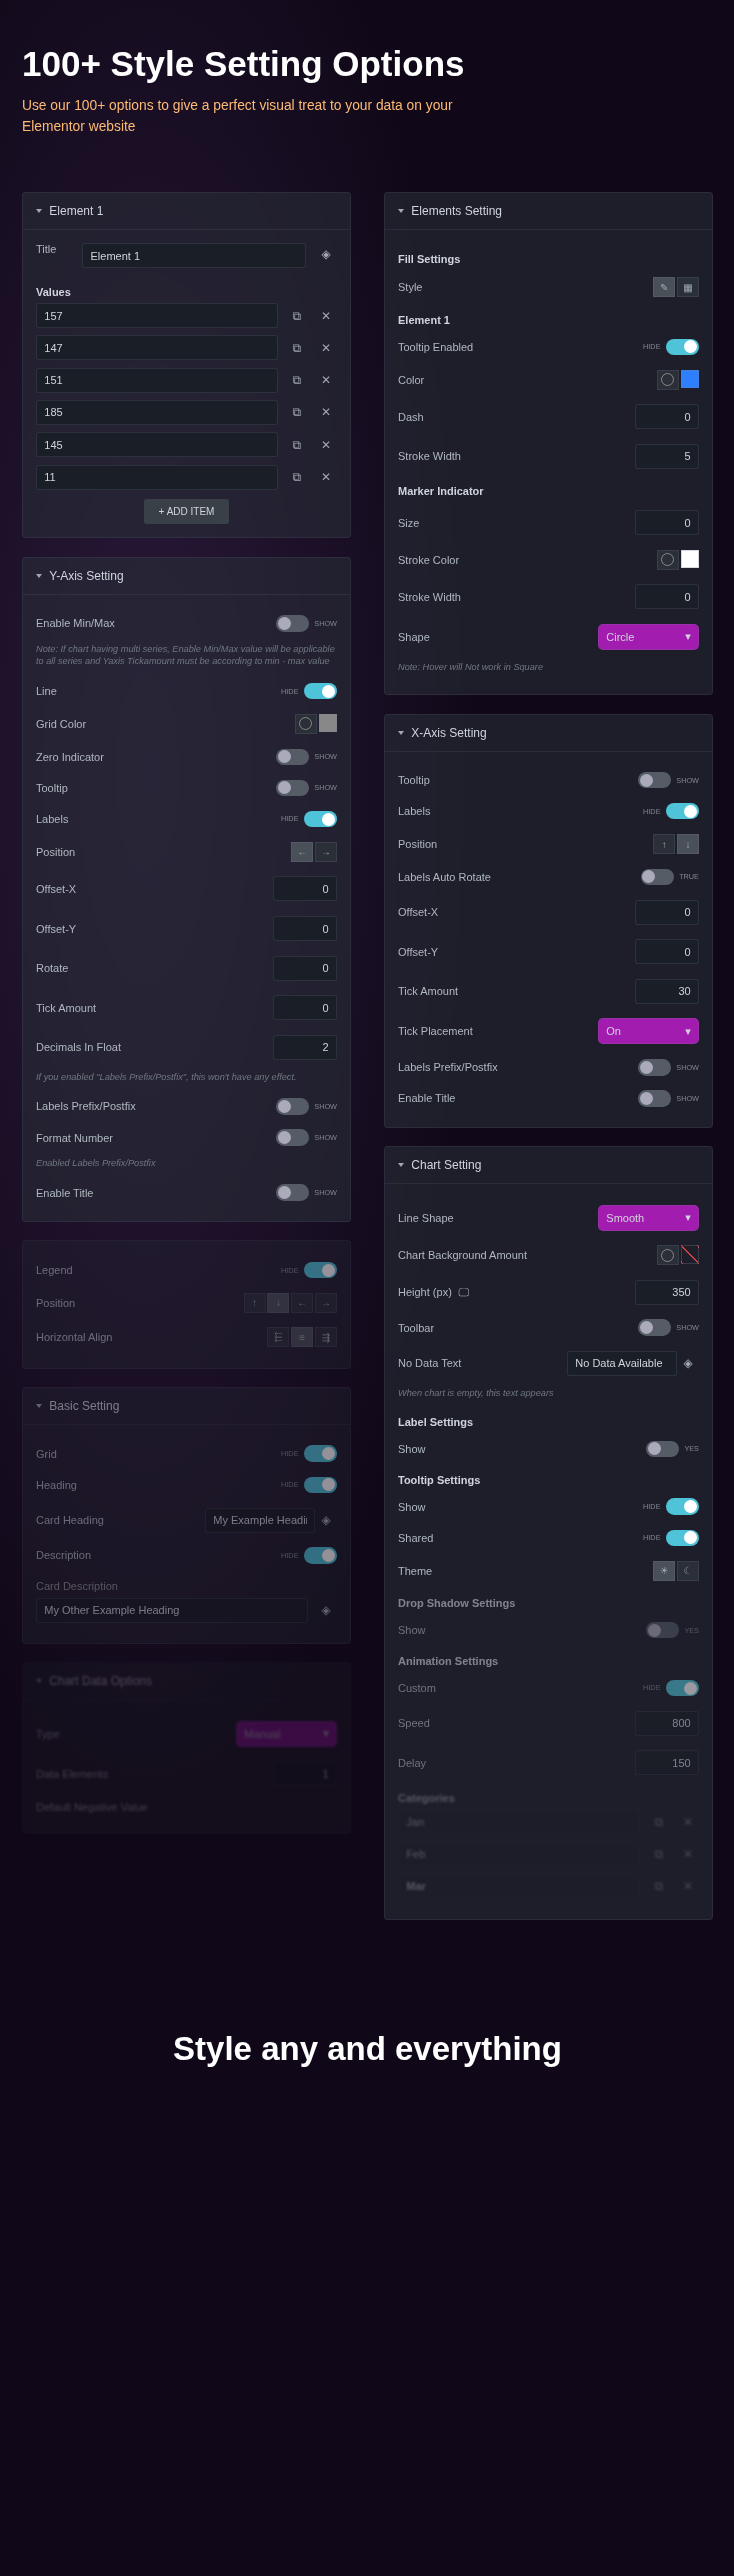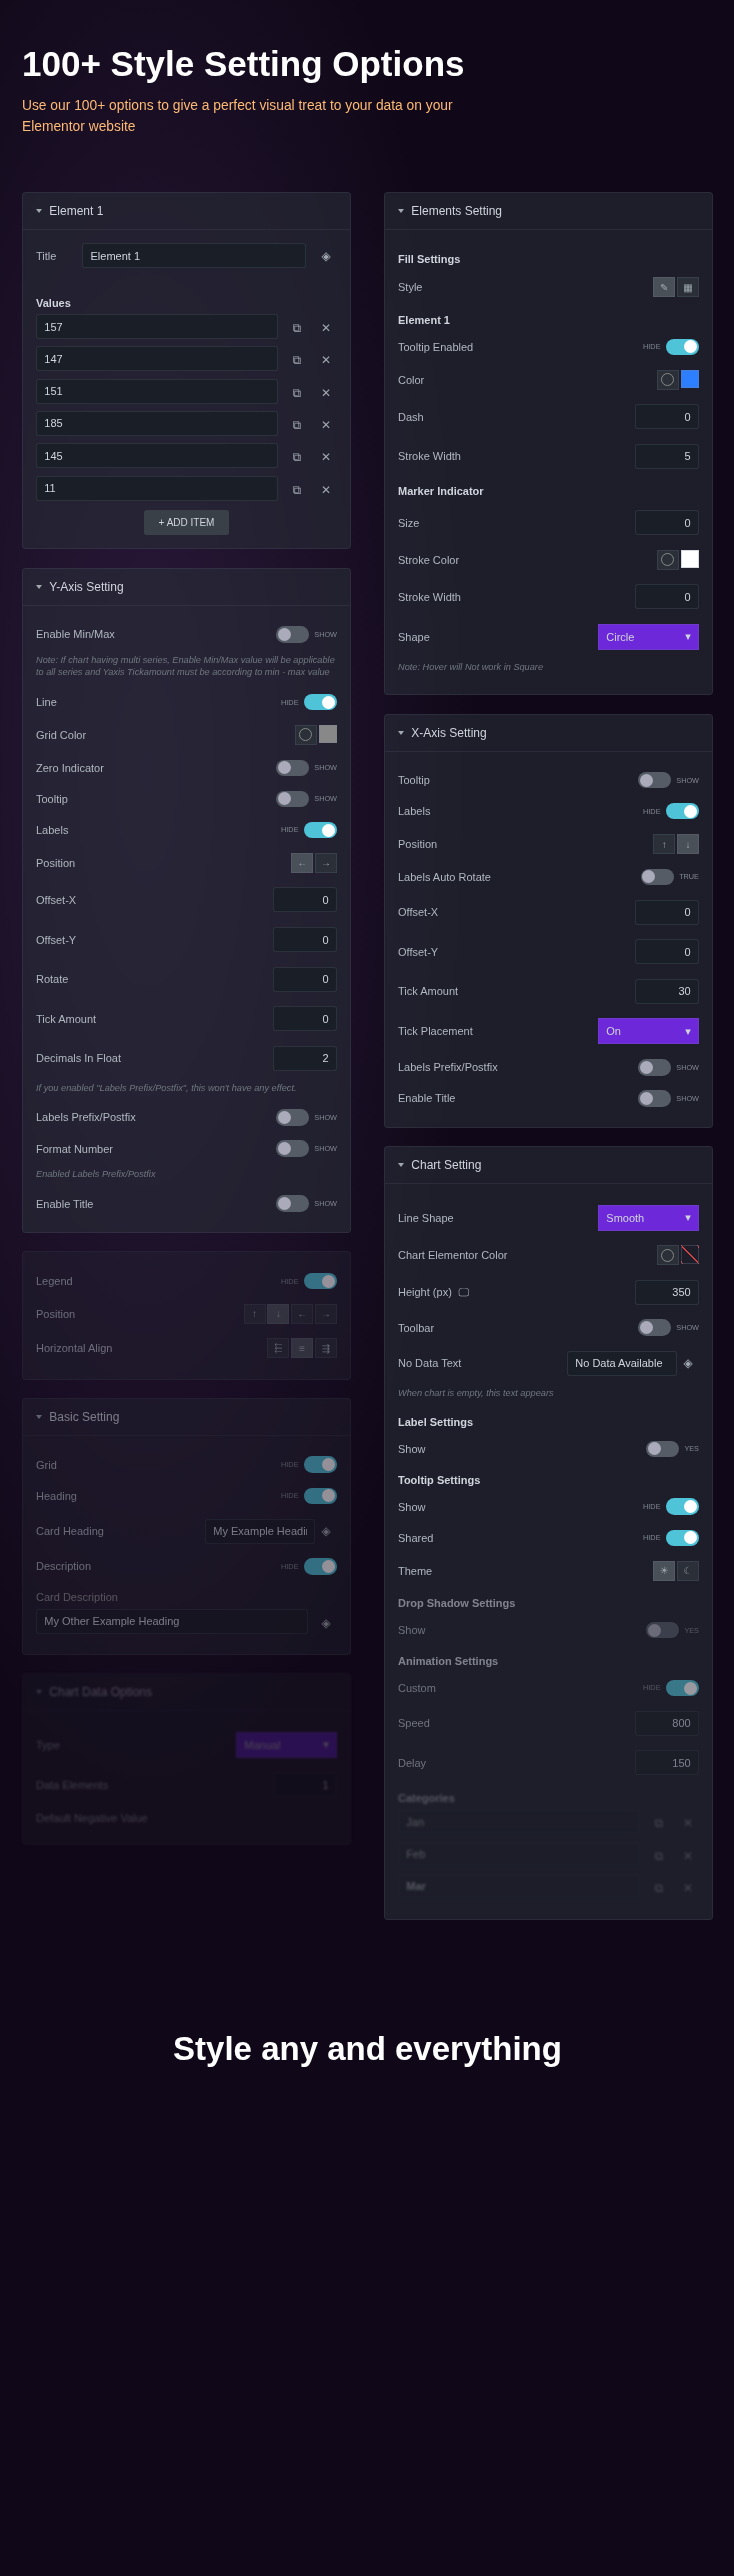--- a/index.html
+++ b/index.html
@@ -12,39 +12,39 @@
 .panel-head{padding:11px 13px;border-bottom:0.9px solid rgba(120,130,150,0.15);display:flex;align-items:center;gap:7.3px;font-size:12px;color:#d0d5dd}
 .panel-body{padding:13px}
 .caret{width:0;height:0;border-left:3.7px solid transparent;border-right:3.7px solid transparent;border-top:4.6px solid #a0a8b0}
 .row{display:flex;align-items:center;justify-content:space-between;padding:7.3px 0;font-size:11px;color:#b0b8c0}
 .row-label{flex:1}
 .sub-head{font-size:11px;font-weight:600;color:#d0d5dd;padding:9.2px 0 5.5px}
 .note{font-size:9.2px;color:#707880;font-style:italic;line-height:1.4;padding:3.7px 0 7.3px}
 .input{background:#1a1e26;border:0.9px solid rgba(120,130,150,0.2);border-radius:2.8px;padding:5.5px 7.3px;color:#d0d5dd;font-size:11px;width:64px;text-align:right}
 .input-wide{width:110px;text-align:left}
 .input-full{width:100%;text-align:left}
-.val-row{display:flex;align-items:flex-end;gap:7.3px;margin-bottom:7.3px}
+.val-row{display:flex;align-items:center;gap:7.3px;margin-bottom:7.3px}
 .val-row .input{flex:1;text-align:left}
 .icon-btn{width:22px;height:22px;display:flex;align-items:center;justify-content:center;color:#a0a8b0;cursor:pointer;font-size:12px}
 .add-btn{background:#3a4048;border:none;color:#d0d5dd;padding:7.3px 14.7px;border-radius:2.8px;font-size:10px;cursor:pointer;display:block;margin:9.2px auto 0}
 .toggle{width:33px;height:16.5px;border-radius:8.3px;background:#555c66;position:relative;cursor:pointer;flex-shrink:0}
 .toggle.on{background:#4fc3d8}
 .toggle::after{content:'';position:absolute;width:13px;height:13px;border-radius:50%;background:#fff;top:1.8px;right:1.8px;transition:.2s}
 .toggle:not(.on)::after{right:auto;left:1.8px;background:#aab}
 .toggle-wrap{display:flex;align-items:center;gap:5.5px}
 .badge{font-size:7.3px;color:#808890;text-transform:uppercase}
 .btn-grp{display:flex;gap:1.8px}
 .sq-btn{width:22px;height:20px;background:#2a2f38;border:0.9px solid rgba(120,130,150,0.2);display:flex;align-items:center;justify-content:center;color:#a0a8b0;cursor:pointer;font-size:10px}
 .sq-btn.active{background:#4a5058}
 .color-sw{width:18.4px;height:18.4px;border:0.9px solid rgba(120,130,150,0.3);display:inline-block;vertical-align:middle}
-.select{background:#6d28d9;border:0.9px solid rgba(120,130,150,0.2);border-radius:0;padding:5.5px 7.3px;color:#d0d5dd;font-size:11px;min-width:101px;display:flex;justify-content:space-between;align-items:center;cursor:pointer}
+.select{background:#a21caf;border:0.9px solid rgba(120,130,150,0.2);border-radius:5px;padding:5.5px 7.3px;color:#d0d5dd;font-size:11px;min-width:101px;display:flex;justify-content:space-between;align-items:center;cursor:pointer}
 .faded{opacity:0.55;filter:blur(0.5px)}
 .faded2{opacity:0.3;filter:blur(0.9px)}
 .footer-title{font-size:33px;font-weight:700;color:#fff;text-align:center;margin-top:110px}
-.title-row{display:flex;align-items:center;gap:9.2px;margin-bottom:19px}
+.title-row{display:flex;align-items:flex-start;gap:9.2px;margin-bottom:8px}
 .title-row .lbl{font-size:11px;color:#b0b8c0;width:37px}
 .ic-globe{width:13px;height:13px;border:1.4px solid #888;border-radius:50%;position:relative;display:inline-block}
 </style>
 </head>
 <body>
 
 <h1 class="hero-title">100+ Style Setting Options</h1>
 <p class="hero-sub">Use our 100+ options to give a perfect visual treat to your data on your Elementor website</p>
 
 <div class="cols">
@@ -442,21 +442,21 @@
         </div>
   <div class="panel-body">
     <div class="row">
             <span class="row-label">Line Shape</span>
             <div class="select">
               <span>Smooth</span>
               <span>▾</span>
             </div>
           </div>
     <div class="row">
-            <span class="row-label">Chart Elementor Color</span>
+            <span class="row-label">Chart Background Amount</span>
             <div class="btn-grp">
               <span class="sq-btn">
                 <span class="ic-globe"></span>
               </span>
               <span class="color-sw" style="background:transparent;background-image:linear-gradient(to top right,transparent 47%,#c44 47%,#c44 53%,transparent 53%)"></span>
             </div>
           </div>
     <div class="row">
             <span class="row-label"><span>Height (px)</span> <span style="margin-left:3.7px">🖵</span></span>
             <input class="input" value="350" style="">

